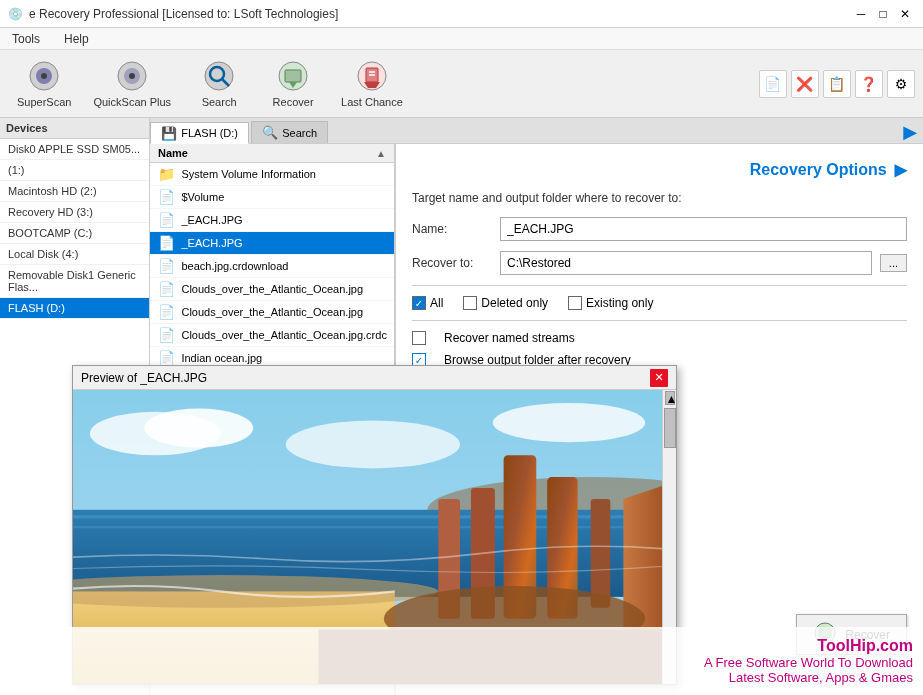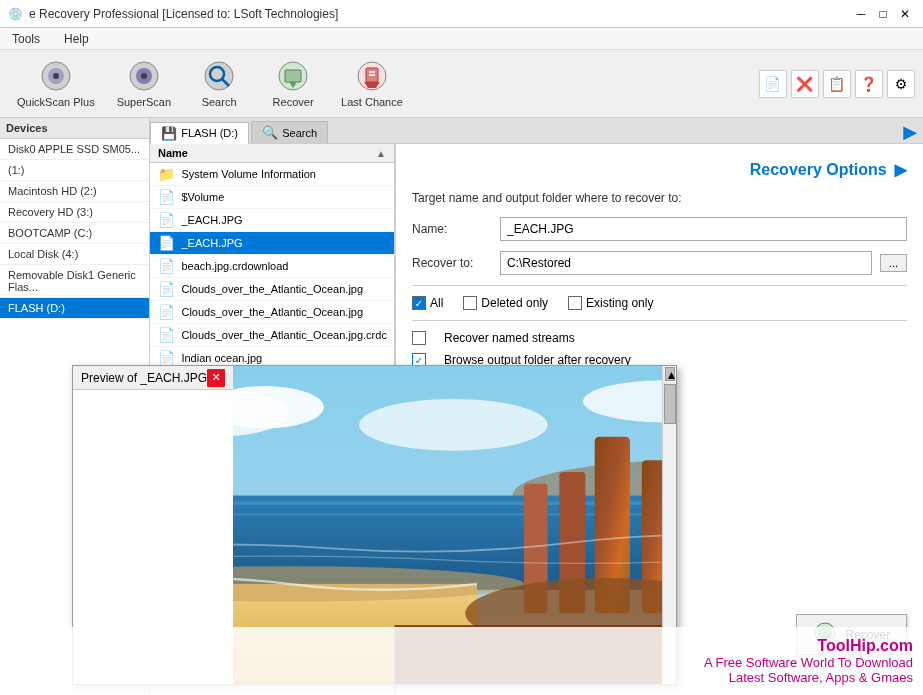--- a/index.html
+++ b/index.html
@@ -67,21 +67,21 @@
     .radio-group { display: flex; gap: 20px; align-items: center; margin-bottom: 10px; }
     .radio-option { display: flex; align-items: center; gap: 4px; font-size: 12px; cursor: pointer; }
     .radio-box { width: 14px; height: 14px; border: 1px solid #666; background: #fff; display: flex; align-items: center; justify-content: center; font-size: 10px; }
     .radio-box.selected { background: #0078d7; color: #fff; }
 
     .check-row { display: flex; align-items: center; gap: 18px; margin-bottom: 8px; font-size: 12px; cursor: pointer; }
     .checkbox { width: 14px; height: 14px; border: 1px solid #666; background: #fff; display: flex; align-items: center; justify-content: center; font-size: 10px; flex-shrink: 0; }
     .checkbox.checked { background: #fff; color: #0078d7; border-color: #0078d7; }
 
     
-    .preview-window { position: absolute; left: 72px; top: 365px; width: 605px; height: 320px; background: #fff; border: 1px solid #999; box-shadow: 3px 3px 8px rgba(0,0,0,0.3); z-index: 100; display: flex; flex-direction: row; }
+    .preview-window { position: absolute; left: 72px; top: 365px; width: 605px; height: 320px; background: #fff; border: 1px solid #999; box-shadow: 3px 3px 8px rgba(0,0,0,0.3); z-index: 100; display: flex; flex-direction: column; }
     .preview-title-bar { background: #f0f0f0; border-bottom: 1px solid #ccc; display: flex; align-items: center; justify-content: space-between; padding: 3px 8px; height: 24px; }
     .preview-close-btn { width: 18px; height: 18px; background: #e81123; border: none; cursor: pointer; display: flex; align-items: center; justify-content: center; color: #fff; font-size: 11px; border-radius: 1px; }
     .preview-content { flex: 1; overflow: hidden; position: relative; display: flex; }
     .preview-img-area { flex: 1; overflow: hidden; position: relative; }
     .preview-scrollbar { width: 14px; background: #f0f0f0; border-left: 1px solid #ccc; display: flex; flex-direction: column; }
     .preview-scroll-thumb { width: 12px; height: 40px; background: #c0c0c0; margin: 2px auto; border: 1px solid #999; }
 
     
     .watermark { position: absolute; bottom: 0; left: 0; right: 0; background: rgba(255,255,255,0.85); padding: 10px; text-align: right; z-index: 200; }
     .watermark-line1 { color: #c00080; font-size: 16px; font-weight: bold; }
@@ -117,35 +117,35 @@
 <div class="menu-bar">
   <span class="menu-item">Tools</span>
   <span class="menu-item">Help</span>
 </div>
 
 <div class="toolbar">
   <div class="toolbar-btn">
     <div class="toolbar-icon">
       <svg width="32" height="32" viewBox="0 0 32 32">
           <circle cx="16" cy="16" r="14" fill="#d0d0d0" stroke="#888" stroke-width="1"></circle>
-          <circle cx="16" cy="16" r="8" fill="#a0a0c0"></circle>
+          <circle cx="16" cy="16" r="8" fill="#8080b0"></circle>
           <circle cx="16" cy="16" r="3" fill="#404040"></circle>
         </svg>
     </div>
-    <span class="toolbar-label">QuickScan Plus</span>
+    <span class="toolbar-label">SuperScan</span>
   </div>
   <div class="toolbar-btn">
     <div class="toolbar-icon">
       <svg width="32" height="32" viewBox="0 0 32 32">
           <circle cx="16" cy="16" r="14" fill="#d0d0d0" stroke="#888" stroke-width="1"></circle>
-          <circle cx="16" cy="16" r="8" fill="#8080b0"></circle>
+          <circle cx="16" cy="16" r="8" fill="#a0a0c0"></circle>
           <circle cx="16" cy="16" r="3" fill="#404040"></circle>
         </svg>
     </div>
-    <span class="toolbar-label">SuperScan</span>
+    <span class="toolbar-label">QuickScan Plus</span>
   </div>
   <div class="toolbar-btn">
     <div class="toolbar-icon">
       <svg width="32" height="32" viewBox="0 0 32 32">
           <circle cx="16" cy="16" r="14" fill="#d0d0d0" stroke="#888" stroke-width="1"></circle>
           <circle cx="14" cy="14" r="7" fill="none" stroke="#0060a0" stroke-width="2.5"></circle>
           <line x1="19" y1="19" x2="26" y2="26" stroke="#0060a0" stroke-width="2.5"></line>
         </svg>
     </div>
     <span class="toolbar-label">Search</span>

